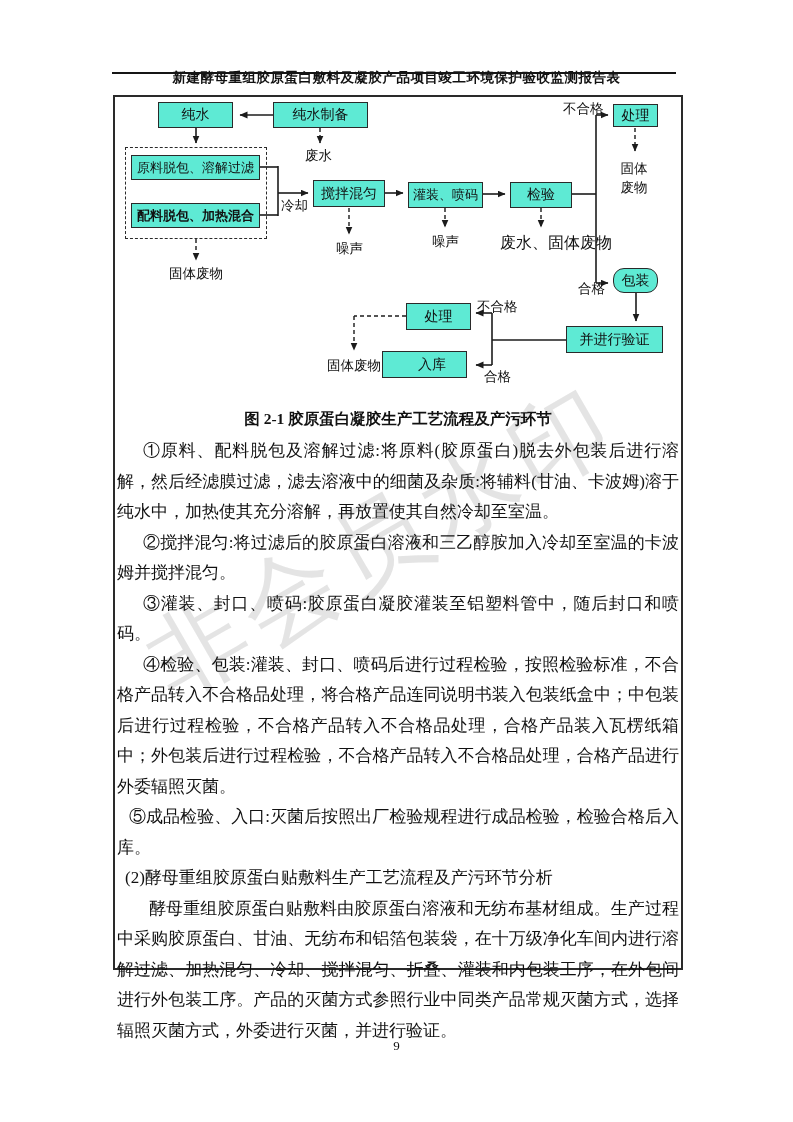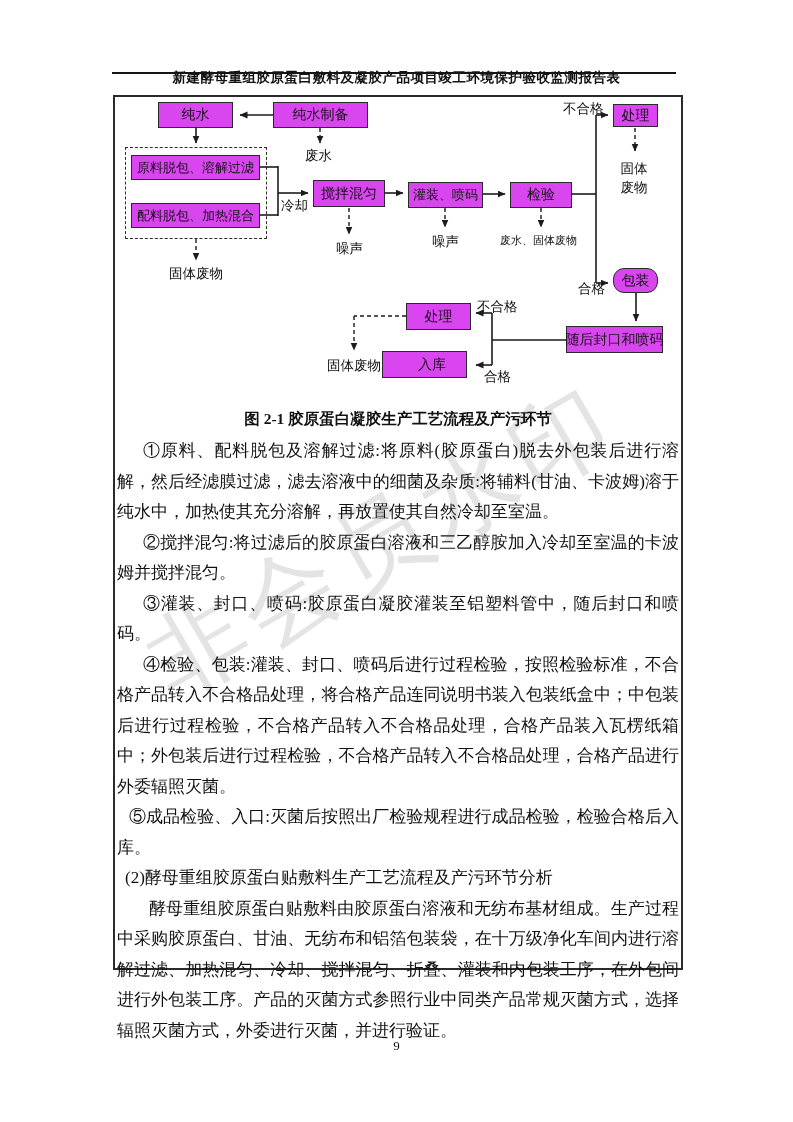--- a/index.html
+++ b/index.html
@@ -11,21 +11,21 @@
   .header-line{position:absolute;top:72px;left:112px;width:564px;height:2px;background:#151515;}
   
   .content-box{position:absolute;left:113px;top:95px;width:570px;height:875px;
                border:2px solid #2a2a2a;box-sizing:border-box;background:transparent;}
   
   .watermark{position:absolute;left:158px;top:608px;font-size:96px;letter-spacing:8px;
              color:#d7d7d7;opacity:0.65;transform:rotate(-30deg);transform-origin:0 50%;
              white-space:nowrap;z-index:0;font-family:"Liberation Sans","DejaVu Sans",sans-serif;}
   
   .flow-svg{position:absolute;left:0;top:0;pointer-events:none;z-index:1;}
-  .node{position:absolute;border:1.5px solid #2a2a2a;background:#d946ef;box-sizing:border-box;
+  .node{position:absolute;border:1.5px solid #2a2a2a;background:#5eead4;box-sizing:border-box;
         display:flex;align-items:center;justify-content:center;font-size:14px;z-index:2;
         white-space:nowrap;}
   .node.small{font-size:13px;}
   .dashed-group{position:absolute;border:1.5px dashed #2a2a2a;box-sizing:border-box;z-index:1;}
   .flabel{position:absolute;font-size:13.5px;white-space:nowrap;z-index:2;}
   .flabel.wrap{white-space:normal;width:34px;text-align:center;line-height:19px;}
   
   .textblock{position:absolute;left:117px;top:407px;width:562px;z-index:2;}
   .caption{text-align:center;font-weight:bold;font-size:15.5px;margin:0 0 5px 0;line-height:24px;}
   .para{font-size:17px;line-height:30.5px;text-align:justify;margin:0;
@@ -84,35 +84,35 @@
       <line x1="406" y1="316" x2="354" y2="316"></line>
       <line x1="354" y1="316" x2="354" y2="350" marker-end="url(#ah)"></line>
     </g>
   </svg>
 
   <div class="dashed-group" style="left:125px;top:147px;width:142px;height:92px;"></div>
 
   <div class="node" style="left:158px;top:102px;width:75px;height:26px;">纯水</div>
   <div class="node" style="left:273px;top:102px;width:95px;height:26px;">纯水制备</div>
   <div class="node small" style="left:131px;top:155px;width:129px;height:25px;">原料脱包、溶解过滤</div>
-  <div class="node small" style="left:131px;top:203px;width:129px;height:25px;">配料脱包、加热混合</div>
+  <div class="node small" style="left:131px;top:203px;width:129px;height:25px;font-weight:bold;">配料脱包、加热混合</div>
   <div class="node" style="left:313px;top:180px;width:72px;height:27px;">搅拌混匀</div>
   <div class="node small" style="left:408px;top:182px;width:75px;height:26px;">灌装、喷码</div>
   <div class="node" style="left:510px;top:182px;width:62px;height:26px;">检验</div>
   <div class="node" style="left:613px;top:104px;width:45px;height:23px;">处理</div>
   <div class="node" style="left:613px;top:268px;width:45px;height:25px;border-radius:11px;">包装</div>
-  <div class="node" style="left:566px;top:326px;width:97px;height:27px;">随后封口和喷码</div>
+  <div class="node" style="left:566px;top:326px;width:97px;height:27px;">并进行验证</div>
   <div class="node" style="left:406px;top:303px;width:65px;height:27px;">处理</div>
   <div class="node" style="left:382px;top:351px;width:85px;height:27px;padding-left:15px;">入库</div>
 
   <div class="flabel" style="left:305px;top:147px;">废水</div>
   <div class="flabel" style="left:281px;top:197px;">冷却</div>
   <div class="flabel" style="left:336px;top:240px;">噪声</div>
   <div class="flabel" style="left:432px;top:233px;">噪声</div>
-  <div class="flabel" style="left:500px;top:233px;font-size:11px;">废水、固体废物</div>
+  <div class="flabel" style="left:500px;top:233px;font-size:16px;">废水、固体废物</div>
   <div class="flabel" style="left:563px;top:100px;">不合格</div>
   <div class="flabel wrap" style="left:617px;top:159px;">固体废物</div>
   <div class="flabel" style="left:578px;top:280px;">合格</div>
   <div class="flabel" style="left:169px;top:265px;">固体废物</div>
   <div class="flabel" style="left:477px;top:298px;">不合格</div>
   <div class="flabel" style="left:484px;top:368px;">合格</div>
   <div class="flabel" style="left:327px;top:357px;">固体废物</div>
 
   <div class="textblock">
     <div class="caption">图 2-1 胶原蛋白凝胶生产工艺流程及产污环节</div>

